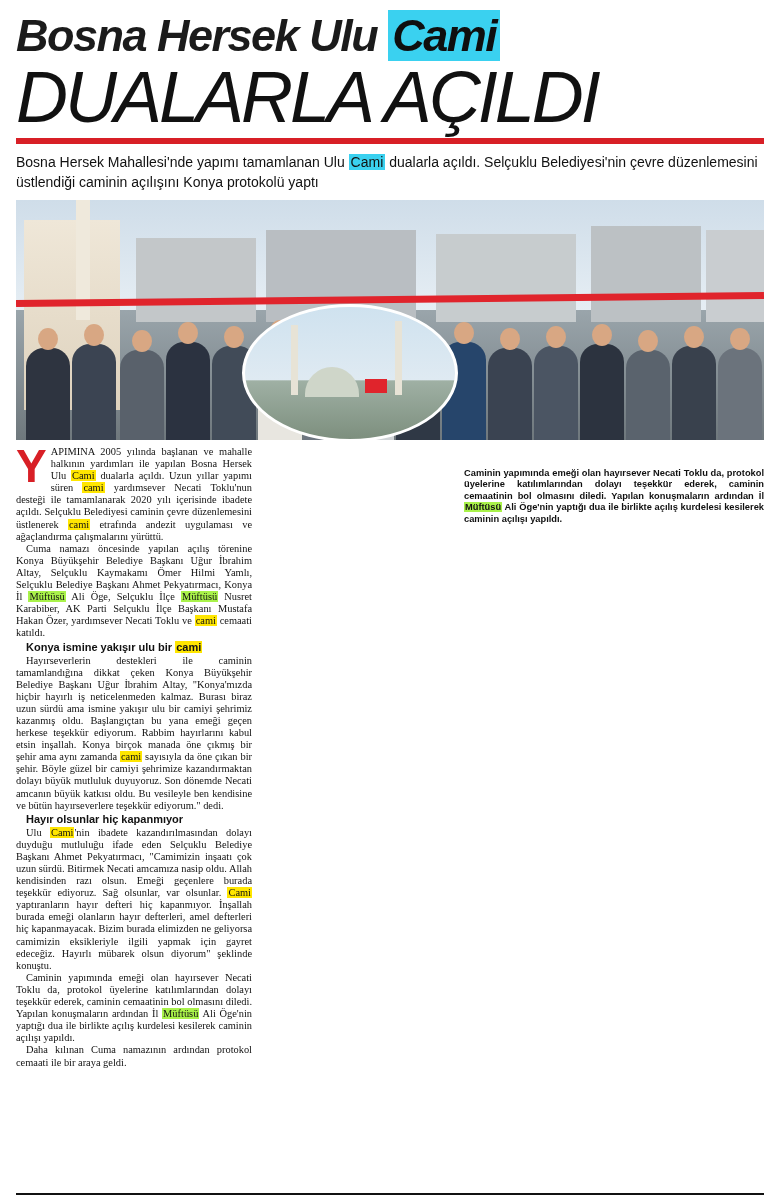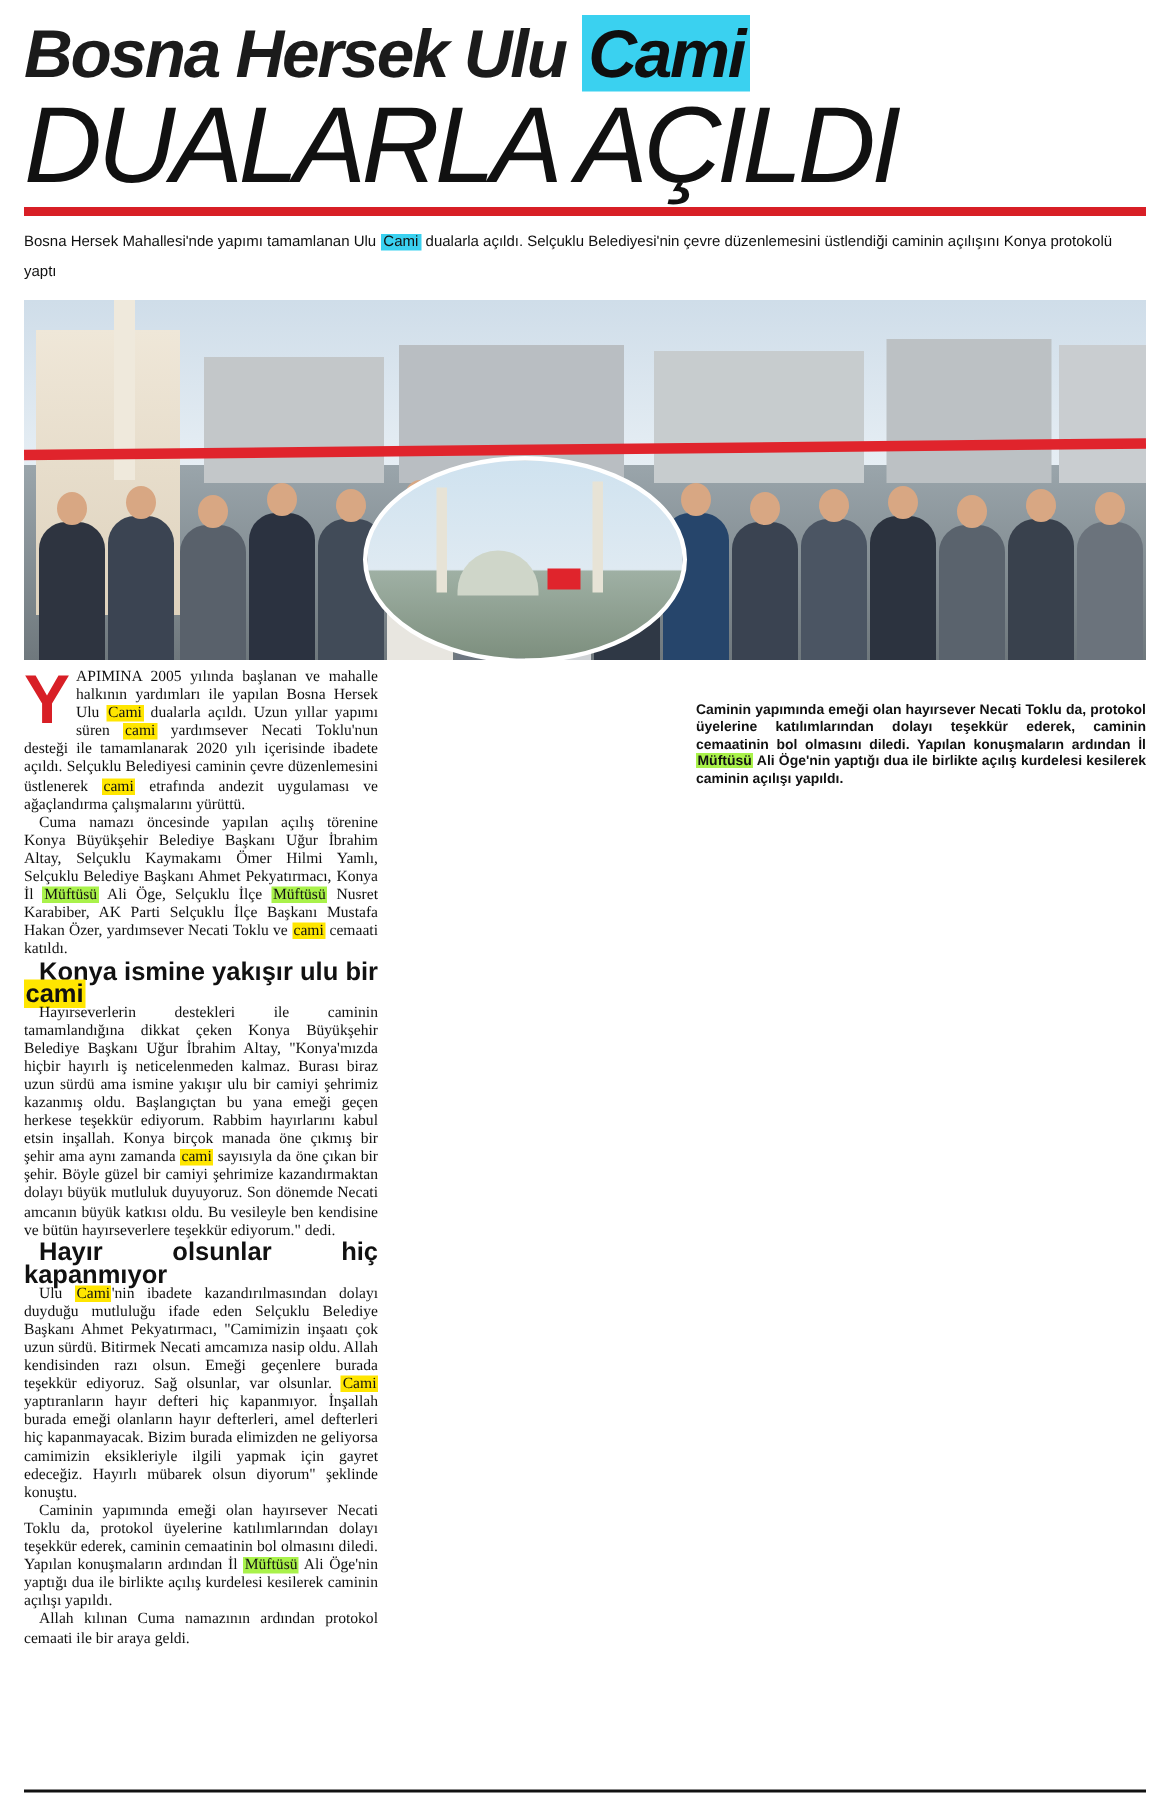--- a/index.html
+++ b/index.html
@@ -53,21 +53,21 @@
     margin: 2px 0 6px 0;
   }
   .rule-red {
     height: 6px;
     background: #d81f26;
     width: 100%;
     margin: 2px 0 8px 0;
   }
   .standfirst {
     font-family: "Liberation Sans", sans-serif;
-    font-size: 10px;
+    font-size: 14px;
     line-height: 20px;
     color: #111;
     margin: 0 0 8px 0;
   }
   .standfirst .hl {
     background: #3ad1f0;
     padding: 0 2px;
   }
 
   
@@ -177,21 +177,21 @@
     font-family: "Liberation Sans", sans-serif;
     font-weight: bold;
     font-size: 46px;
     line-height: 36px;
     color: #d81f26;
     margin: 2px 4px 0 0;
   }
   .subhead {
     font-family: "Liberation Sans", sans-serif;
     font-weight: bold;
-    font-size: 17px;
+    font-size: 11px;
     line-height: 15px;
     margin: 7px 0 3px 0;
     text-indent: 0;
   }
   .hl-y { background: #ffe600; padding: 0 1px; }
   .hl-g { background: #a9f24a; padding: 0 1px; }
 
   .bottom-rule {
     position: absolute;
     left: 16px; bottom: 6px;
@@ -296,21 +296,21 @@
       <p class="subhead"><span>Konya ismine yakışır ulu bir </span><span class="hl-y">cami</span></p>
 
       <p><span>Hayırseverlerin destekleri ile caminin tamamlandığına dikkat çeken Konya Büyükşehir Belediye Başkanı Uğur İbrahim Altay, "Konya'mızda hiçbir hayırlı iş neticelenmeden kalmaz. Burası biraz uzun sürdü ama ismine yakışır ulu bir camiyi şehrimiz kazanmış oldu. Başlangıçtan bu yana emeği geçen herkese teşekkür ediyorum. Rabbim hayırlarını kabul etsin inşallah. Konya birçok manada öne çıkmış bir şehir ama aynı zamanda </span><span class="hl-y">cami</span><span> sayısıyla da öne çıkan bir şehir. Böyle güzel bir camiyi şehrimize kazandırmaktan dolayı büyük mutluluk duyuyoruz. Son dönemde Necati amcanın büyük katkısı oldu. Bu vesileyle ben kendisine ve bütün hayırseverlere teşekkür ediyorum." dedi.</span></p>
 
       <p class="subhead">Hayır olsunlar hiç kapanmıyor</p>
 
       <p><span>Ulu </span><span class="hl-y">Cami</span><span>'nin ibadete kazandırılmasından dolayı duyduğu mutluluğu ifade eden Selçuklu Belediye Başkanı Ahmet Pekyatırmacı, "Camimizin inşaatı çok uzun sürdü. Bitirmek Necati amcamıza nasip oldu. Allah kendisinden razı olsun. Emeği geçenlere burada teşekkür ediyoruz. Sağ olsunlar, var olsunlar. </span><span class="hl-y">Cami</span><span> yaptıranların hayır defteri hiç kapanmıyor. İnşallah burada emeği olanların hayır defterleri, amel defterleri hiç kapanmayacak. Bizim burada elimizden ne geliyorsa camimizin eksikleriyle ilgili yapmak için gayret edeceğiz. Hayırlı mübarek olsun diyorum" şeklinde konuştu.</span></p>
 
       <p><span>Caminin yapımında emeği olan hayırsever Necati Toklu da, protokol üyelerine katılımlarından dolayı teşekkür ederek, caminin cemaatinin bol olmasını diledi. Yapılan konuşmaların ardından İl </span><span class="hl-g">Müftüsü</span><span> Ali Öge'nin yaptığı dua ile birlikte açılış kurdelesi kesilerek caminin açılışı yapıldı.</span></p>
 
-      <p>Allah kılınan Cuma namazının ardından protokol cemaati ile bir araya geldi.</p>
+      <p>Daha kılınan Cuma namazının ardından protokol cemaati ile bir araya geldi.</p>
     </div>
 
     <div class="col"></div>
 
     <div class="col"></div>
   </div>
 
   <div class="bottom-rule"></div>
 </div>
 

